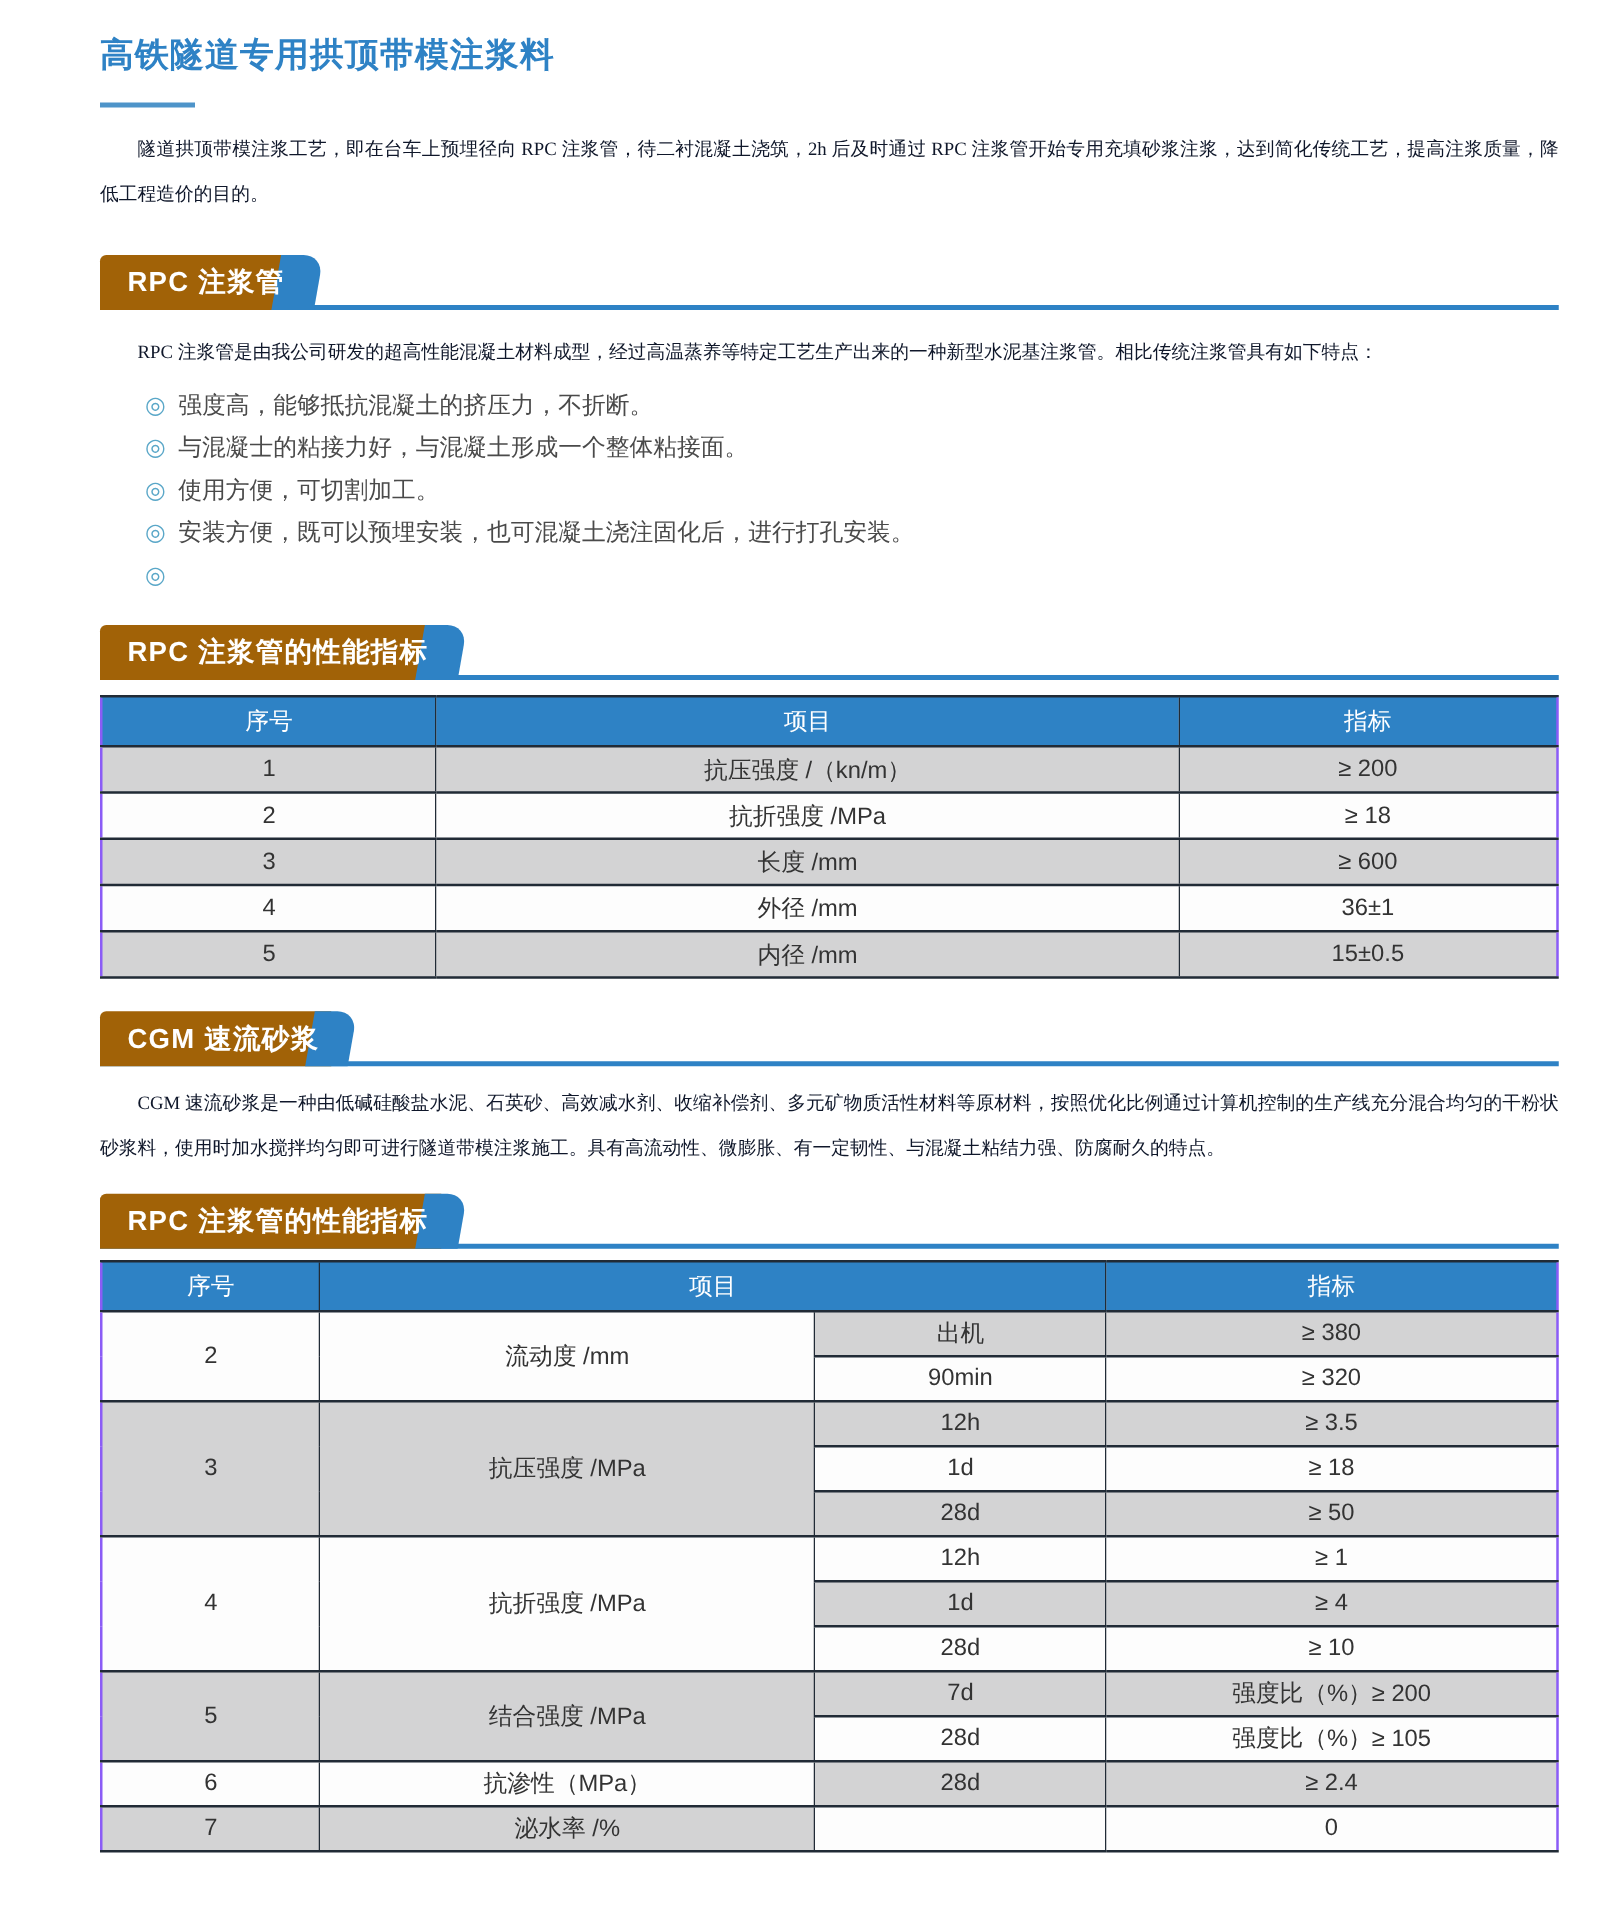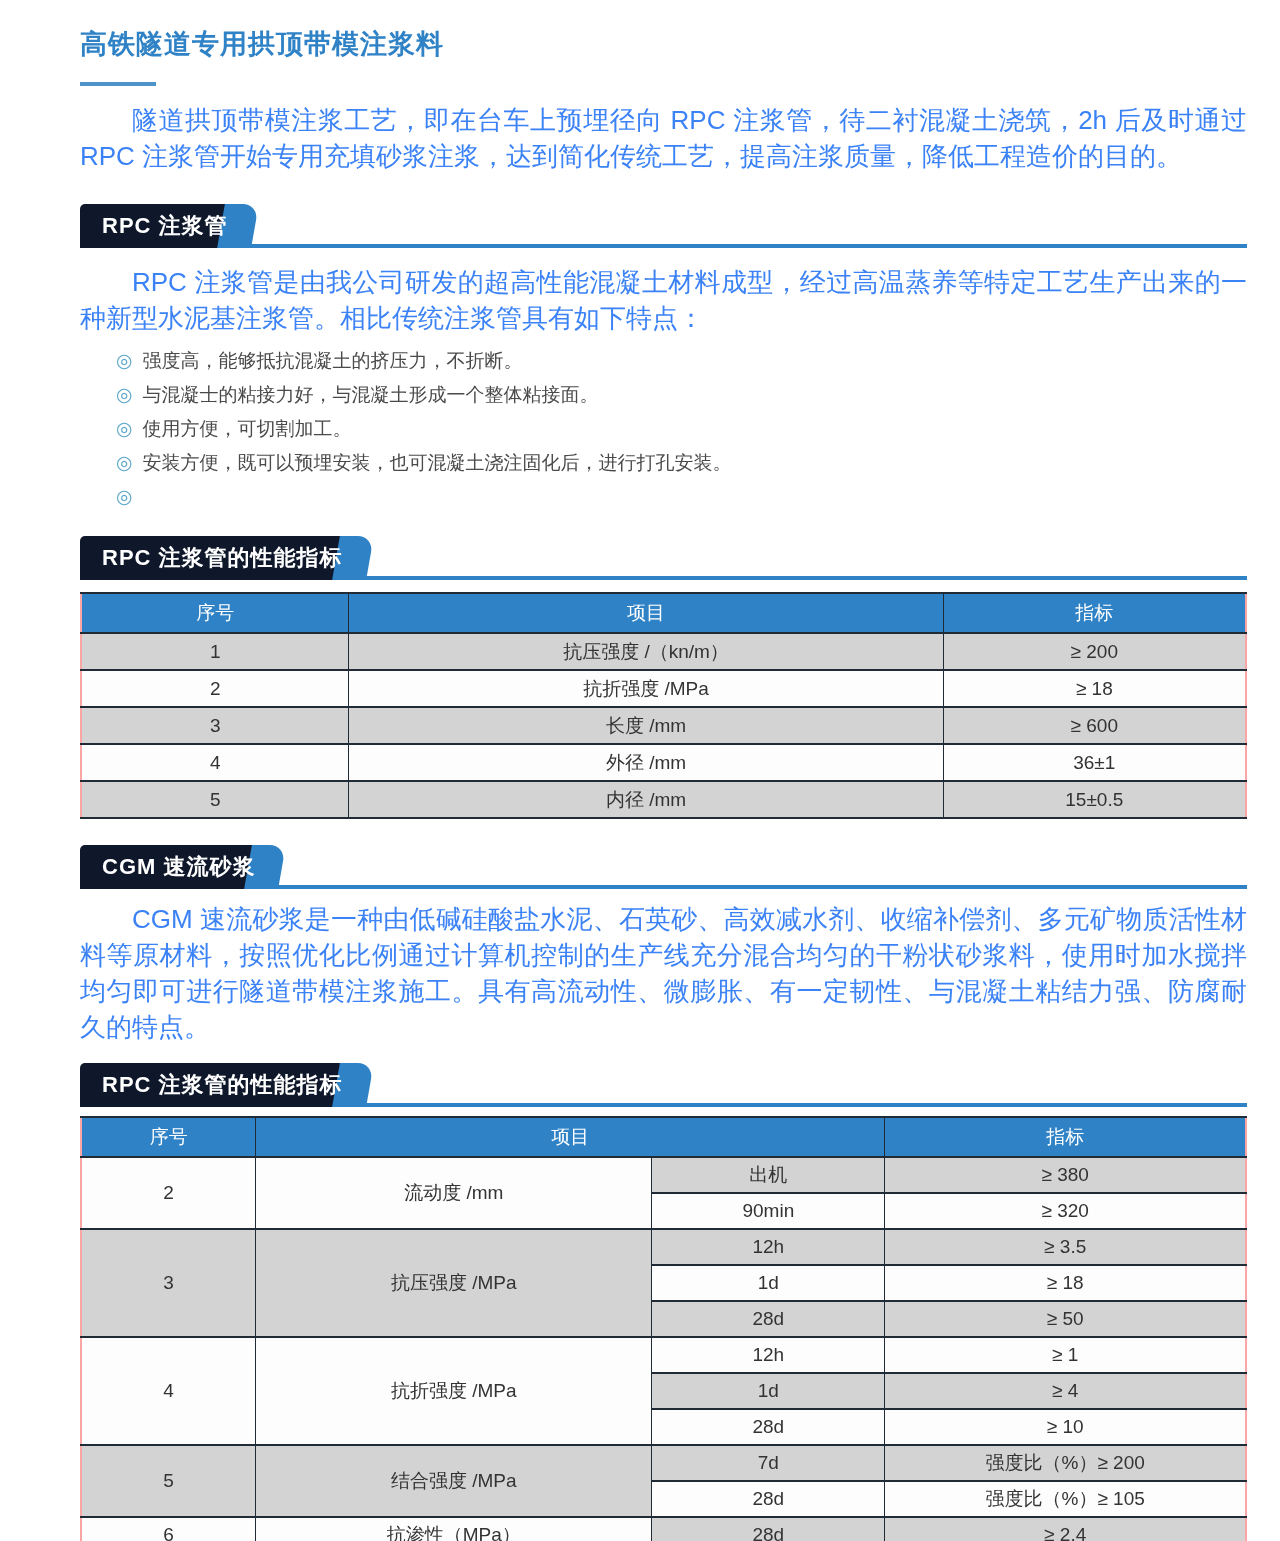--- a/index.html
+++ b/index.html
@@ -12,41 +12,41 @@
 
   
   .page-title{
     margin:0;font-size:27px;font-weight:bold;color:#2e82c5;
     line-height:36px;letter-spacing:1px;
   }
   .title-underline{margin-top:20px;width:76px;height:4px;background:#4e94c9;}
 
   
   .para{
-    margin:16px 0 0 0;font-size:26px;line-height:36px;color:#3b82f6;
-    text-indent:2em;text-align:justify;
+    margin:16px 0 0 0;font-size:15px;line-height:36px;color:#0f172a;
+    text-indent:2em;text-align:justify;font-family:Liberation Serif, serif;
   }
 
   
   .section-bar{position:relative;height:44px;margin-top:30px;}
   .section-bar .rule{position:absolute;left:0;right:0;bottom:0;height:4px;background:#2e82c5;}
   .section-tab{
     position:relative;display:inline-flex;align-items:center;height:44px;
-    background:#0f172a;color:#ffffff;font-size:22px;font-weight:bold;
+    background:#a16207;color:#ffffff;font-size:22px;font-weight:bold;
     padding:0 10px 0 22px;border-top-left-radius:5px;letter-spacing:1px;z-index:1;
   }
   .section-tab::after{
     content:"";position:absolute;top:0;right:-17px;width:34px;height:100%;
     background:#2e82c5;transform:skewX(-10deg);border-top-right-radius:16px;
   }
   .section-tab .tab-label{position:relative;z-index:2;}
 
   
   table{border-collapse:collapse;width:1167px;table-layout:fixed;}
-  .tbl{margin-top:12px;border:2px solid #fca5a5;}
+  .tbl{margin-top:12px;border:2px solid #8b5cf6;}
   .tbl th{
     background:#2e82c5;color:#ffffff;font-weight:normal;font-size:19px;
     border:2px solid #212b36;border-left-width:1px;border-right-width:1px;
   }
   .tbl td{
     font-size:19px;color:#333333;text-align:center;
     border:2px solid #212b36;border-left-width:1px;border-right-width:1px;
   }
   .tbl1 th{height:36px;}
   .tbl1 td{height:33px;}

